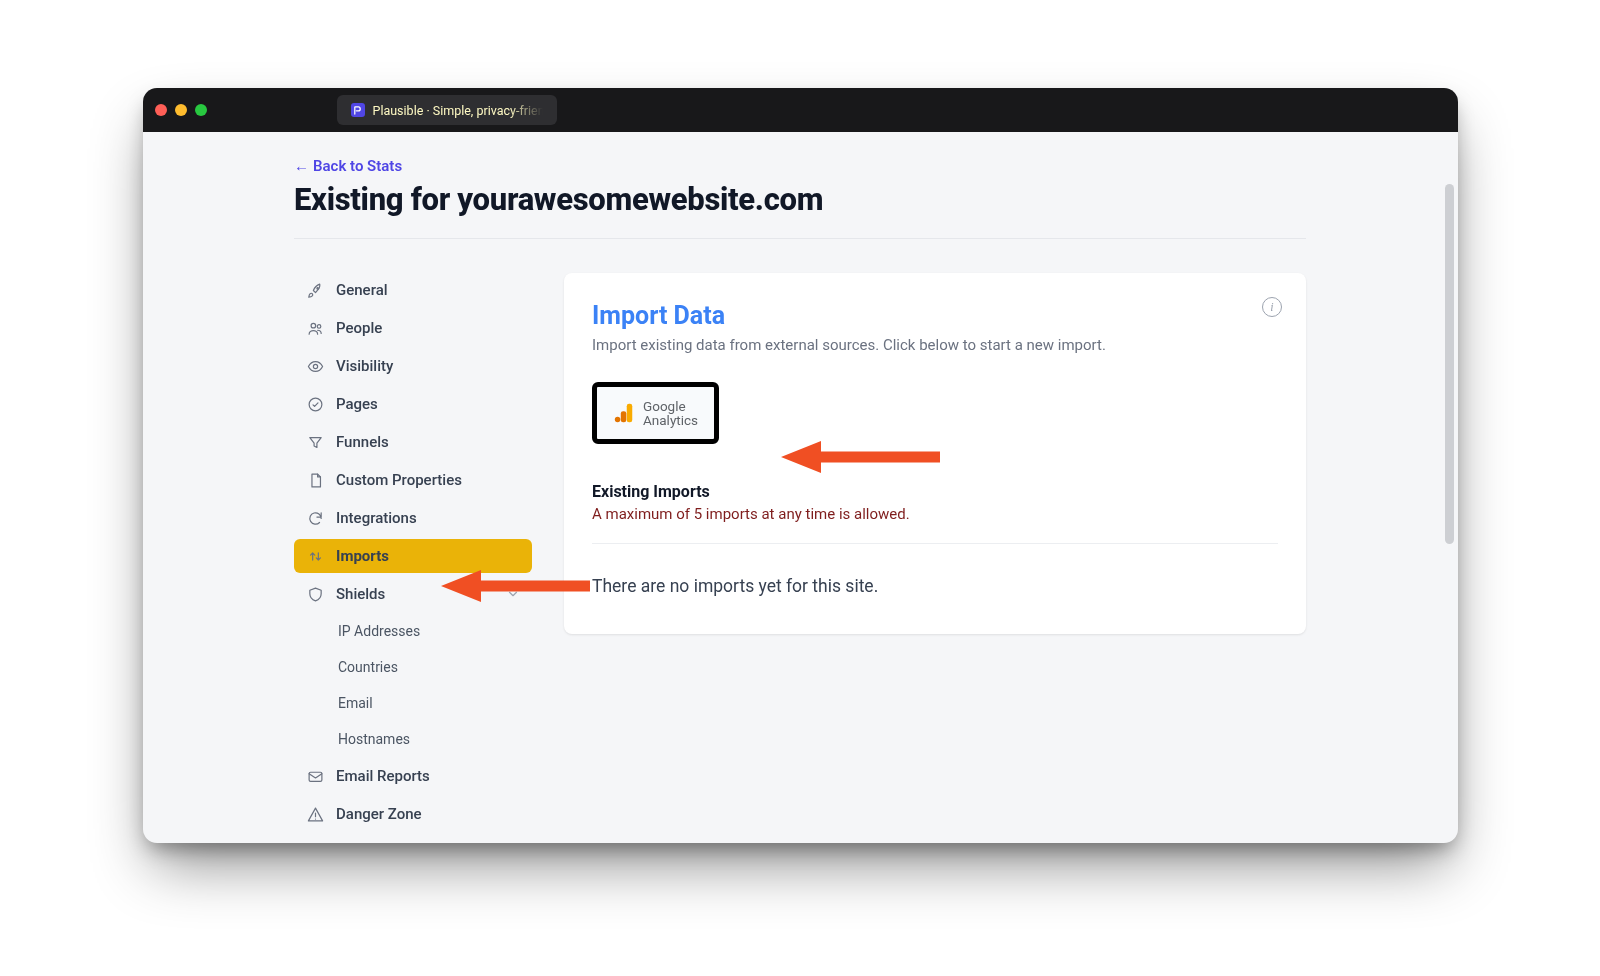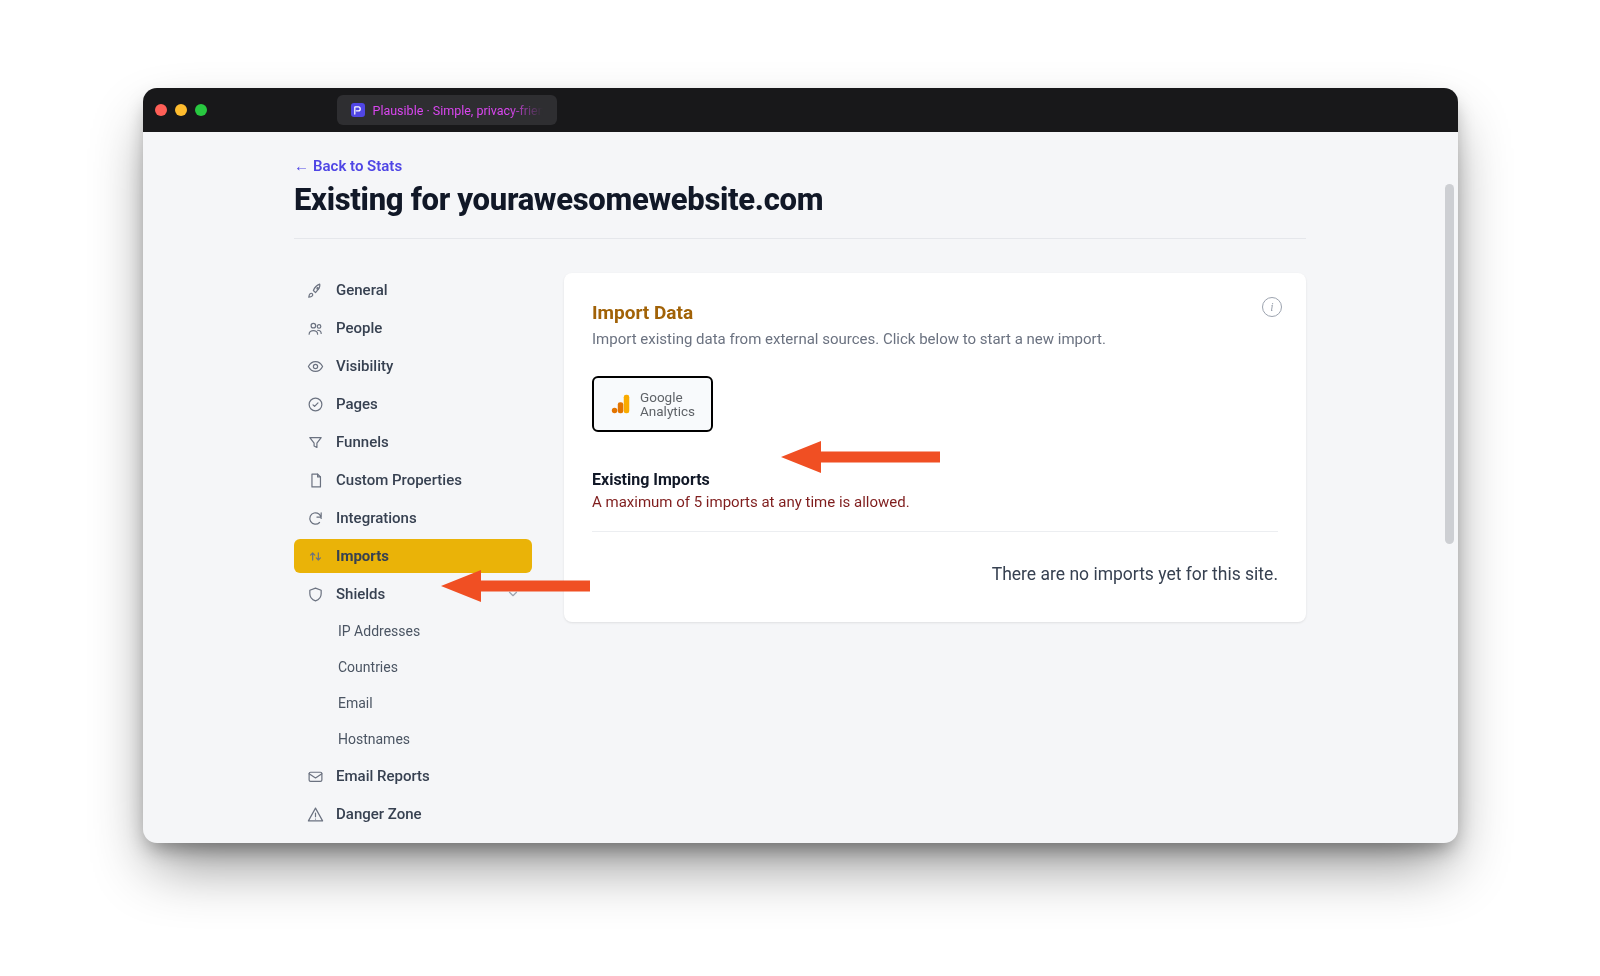--- a/index.html
+++ b/index.html
@@ -46,21 +46,21 @@
 .tl-yellow { background: #febc2e; }
 .tl-green { background: #28c840; }
 .tab {
   background: #2e2e31;
   height: 30px;
   border-radius: 6px;
   padding: 0 14px;
   display: flex;
   align-items: center;
   gap: 8px;
-  color: #d946ef;
+  color: #fef9c3;
   font-size: 12.5px;
   max-width: 220px;
   overflow: hidden;
   white-space: nowrap;
 }
 .tab .fav {
   width: 14px; height: 14px; flex-shrink:0;
   background: #5046e5;
   border-radius: 3px;
   display:flex;align-items:center;justify-content:center;
@@ -145,23 +145,23 @@
   flex: 1;
 }
 .card {
   background: #ffffff;
   border-radius: 8px;
   box-shadow: 0 1px 2px rgba(0,0,0,0.04), 0 1px 3px rgba(0,0,0,0.06);
   padding: 28px 28px 34px 28px;
   position: relative;
 }
 .card h2 {
-  font-size: 19px;
+  font-size: 25px;
   font-weight: 700;
-  color: #a16207;
+  color: #3b82f6;
 }
 .card .desc {
   color: #6b7280;
   font-size: 15px;
   margin-top: 6px;
 }
 .info-btn {
   position: absolute;
   top: 24px;
   right: 24px;
@@ -174,21 +174,21 @@
   font-family: Georgia, serif;
   font-style: italic;
   cursor: pointer;
 }
 .ga-btn {
   margin-top: 28px;
   display: inline-flex;
   align-items: center;
   gap: 8px;
   background: #f8fafc;
-  border: 2px solid #000000;
+  border: 5px solid #000000;
   border-radius: 6px;
   padding: 12px 16px;
   cursor: pointer;
 }
 .ga-logo { width: 22px; height: 22px; position:relative; flex-shrink:0;}
 .ga-text { display:flex; flex-direction:column; line-height:1.05; font-size:13.5px; color:#5f6368; }
 .card-sub-h {
   font-size: 16px;
   font-weight: 700;
   color: #111827;
@@ -196,21 +196,21 @@
 }
 .card-sub-d {
   color: #7f1d1d;
   font-size: 15px;
   margin-top: 4px;
 }
 .hr2 {
   border:0; border-top:1px solid #eceef1; margin-top:20px;
 }
 .empty {
-  text-align: right;
+  text-align: left;
   color: #374151;
   font-size: 17.5px;
   padding: 32px 0 4px;
 }
 .scrollbar-fake {
   position:absolute;
   right:4px;
   top:52px;
   width:9px;
   height:360px;

